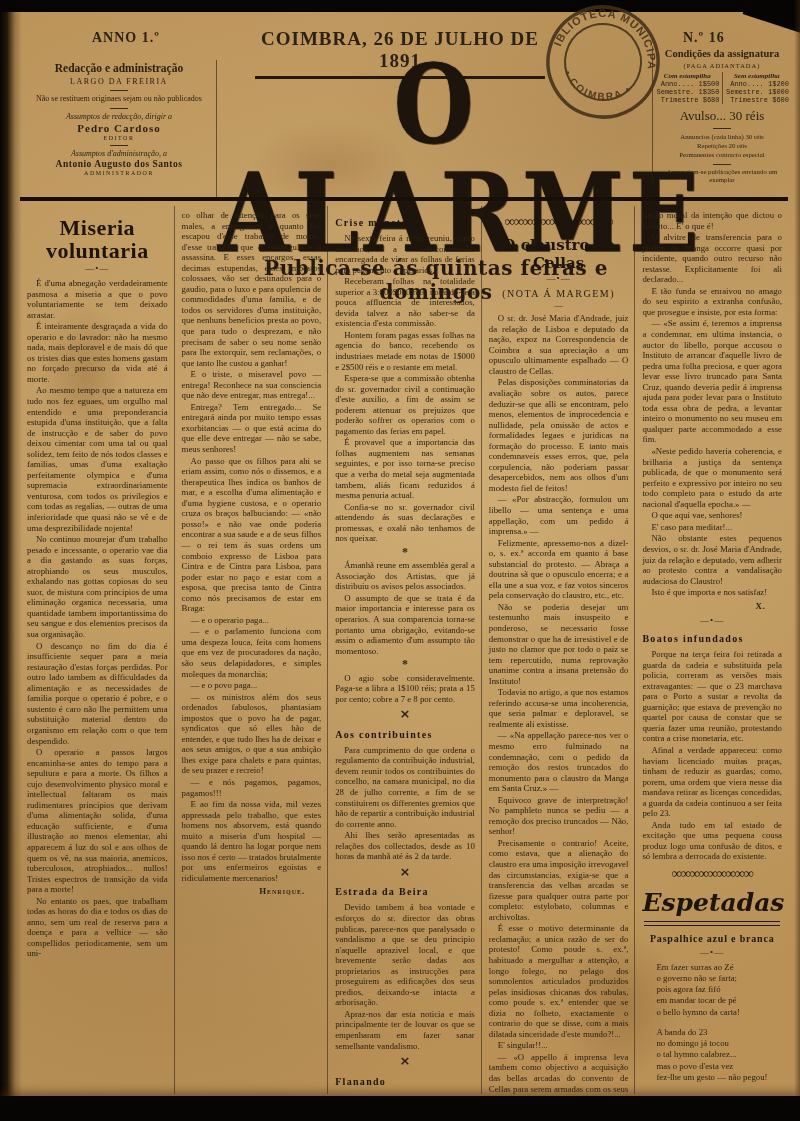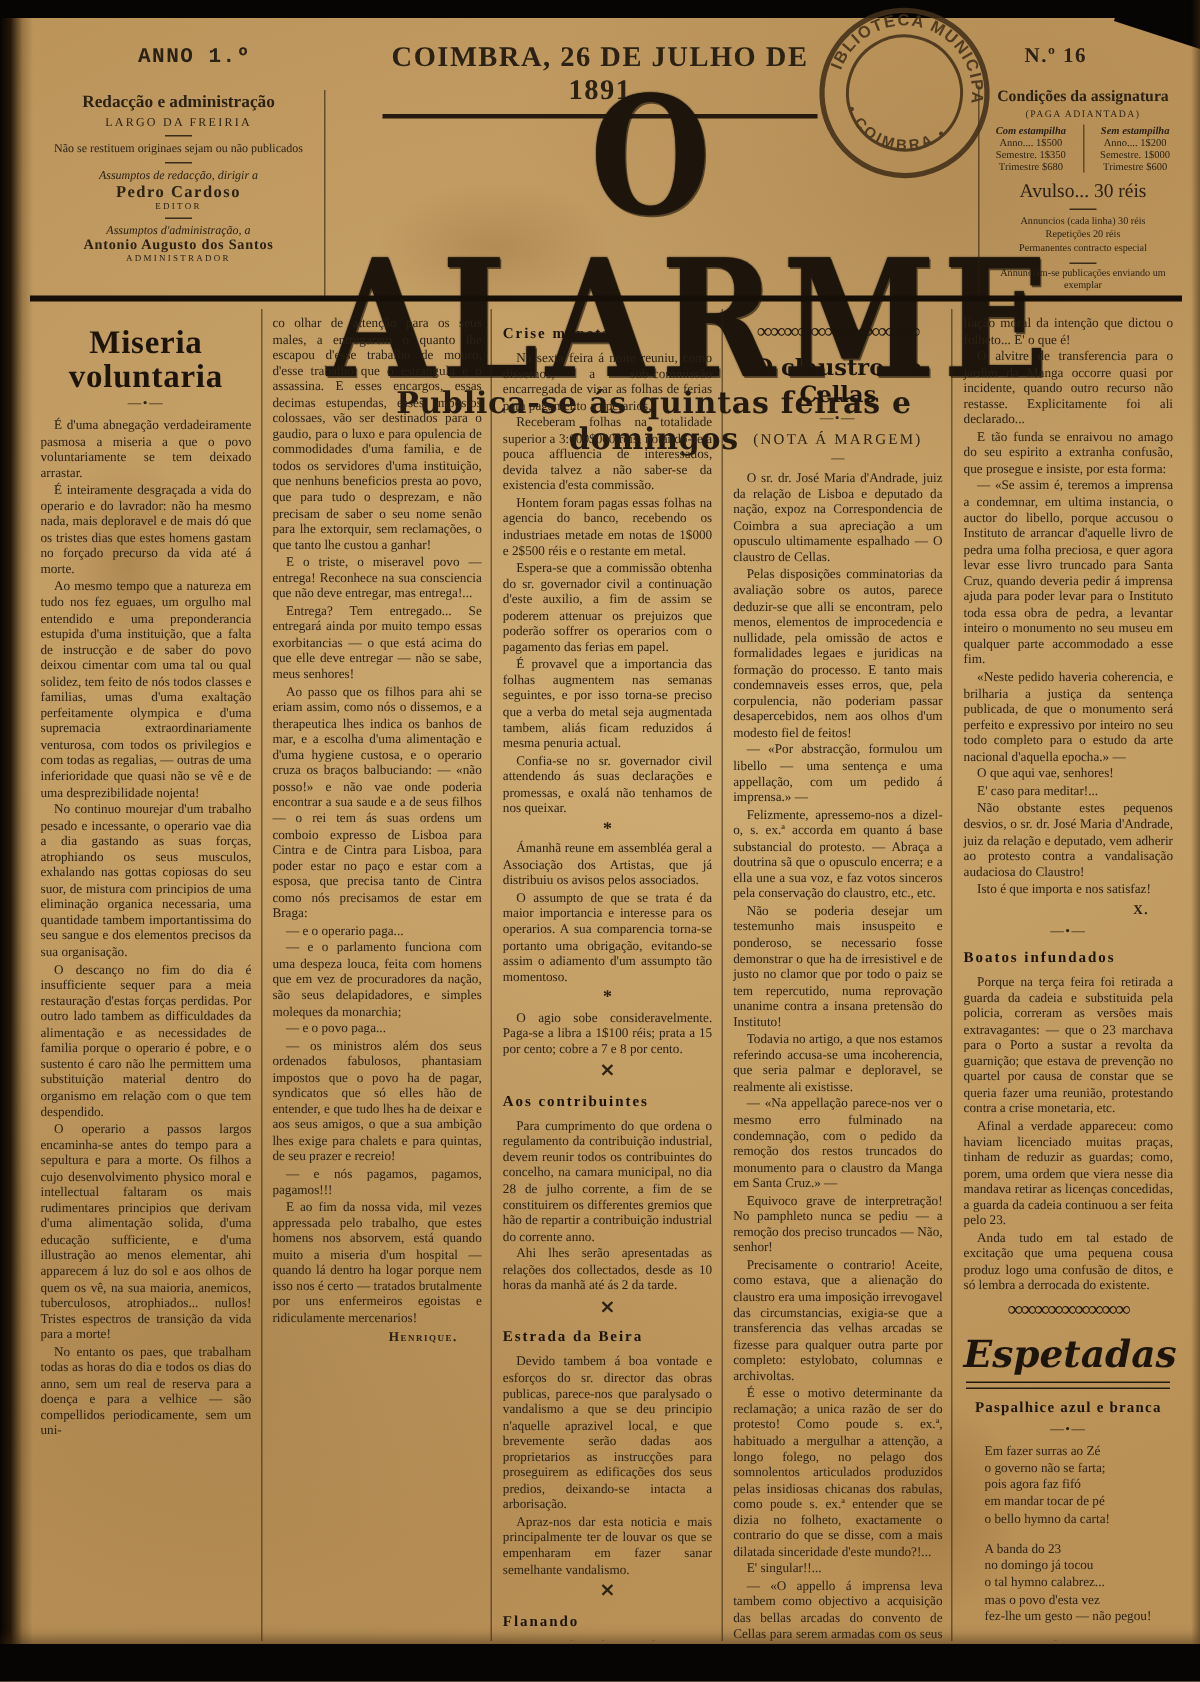--- a/index.html
+++ b/index.html
@@ -17,47 +17,47 @@
   .bar-bottom{position:absolute;left:0;top:1096px;width:800px;height:25px;background:#070503;box-shadow:0 -4px 8px rgba(60,40,15,.5);}
   .spine{position:absolute;left:0;top:0;width:22px;height:1121px;background:linear-gradient(to right,#070503 0,#241708 7px,rgba(80,55,25,.35) 15px,rgba(0,0,0,0) 22px);}
   .edge-right{position:absolute;right:0;top:0;width:6px;height:1121px;background:linear-gradient(to left,rgba(60,40,16,.55),rgba(0,0,0,0));}
   .corner-tr{position:absolute;right:-18px;top:-20px;width:70px;height:46px;background:#070503;transform:rotate(18deg);}
   .stain{position:absolute;border-radius:50%;pointer-events:none;}
   .s1{left:40px;top:300px;width:90px;height:150px;background:radial-gradient(closest-side,rgba(120,78,30,.28),rgba(0,0,0,0));}
   .s2{left:560px;top:930px;width:120px;height:150px;background:radial-gradient(closest-side,rgba(110,70,25,.30),rgba(0,0,0,0));}
   .s3{left:250px;top:120px;width:160px;height:90px;background:radial-gradient(closest-side,rgba(130,85,35,.25),rgba(0,0,0,0));}
 
   
-  .anno{position:absolute;left:92px;top:30px;font-weight:bold;font-size:14px;letter-spacing:1px;font-family:Liberation Mono, monospace;}
+  .anno{position:absolute;left:92px;top:30px;font-weight:bold;font-size:14px;letter-spacing:1px;}
   .numero{position:absolute;left:683px;top:30px;font-weight:bold;font-size:14px;letter-spacing:1px;}
   .dateline{position:absolute;left:255px;top:28px;width:290px;text-align:center;font-weight:bold;font-size:19px;letter-spacing:1px;border-bottom:3px solid #241a10;padding-bottom:4px;}
   .mh-left{position:absolute;left:22px;top:60px;width:194px;height:136px;text-align:center;border-right:1px solid rgba(40,28,14,.6);padding-top:2px;}
   .mh-left .t1{font-weight:bold;font-size:11.5px;}
   .mh-left .t2{font-size:8px;letter-spacing:1.5px;margin-top:3px;}
   .mh-left .t3{font-size:8px;margin-top:2px;line-height:1.25;padding:0 14px;}
   .mh-left .it{font-style:italic;font-size:8px;margin-top:2px;}
   .mh-left .nm{font-weight:bold;font-size:11px;letter-spacing:1px;margin-top:1px;}
   .mh-left .nm2{font-weight:bold;font-size:9.5px;letter-spacing:.5px;margin-top:1px;}
   .mh-left .role{font-size:6px;letter-spacing:1.5px;margin-top:1px;}
   .tiny-rule{width:18px;border-top:1px solid #3a2c18;margin:4px auto 3px;}
   .nameplate{position:absolute;left:218px;top:50px;width:436px;text-align:center;}
   .nameplate .big{
     font-family:"DejaVu Serif",serif;font-weight:bold;font-size:92px;line-height:1;
     letter-spacing:5px;color:#1d150c;transform:scaleY(1.18);transform-origin:top;
     text-shadow:0 0 1px #1d150c,1px 1px 0 rgba(29,21,12,.6);
   }
   .nameplate .sub{margin-top:22px;font-family:"DejaVu Serif",serif;font-weight:bold;font-size:20px;color:#241a10;letter-spacing:.5px;}
-  .mh-right{position:absolute;left:652px;top:57px;width:138px;height:136px;text-align:center;border-left:1px solid rgba(40,28,14,.6);padding-top:2px;}
+  .mh-right{position:absolute;left:652px;top:46px;width:138px;height:136px;text-align:center;border-left:1px solid rgba(40,28,14,.6);padding-top:2px;}
   .mh-right .t1{font-weight:bold;font-size:10.5px;}
   .mh-right .t2{font-size:6.5px;letter-spacing:1px;margin-top:3px;}
   .price-tbl{margin-top:3px;font-size:7px;display:flex;}
   .price-col{flex:1;padding:0 2px;}
   .price-col.l{border-right:1px solid rgba(40,28,14,.6);}
   .price-hd{font-style:italic;font-weight:bold;font-size:7px;}
-  .price-row{text-align:center;white-space:nowrap;}
+  .price-row{text-align:right;white-space:nowrap;font-family:Liberation Mono, monospace;}
   .mh-right .avulso{font-size:13px;margin-top:4px;}
   .mh-right .ads{font-size:6.8px;line-height:1.35;}
   .mh-right .nt{font-size:6.8px;line-height:1.3;padding:0 6px;}
   .rule-main{position:absolute;left:20px;top:197px;width:768px;height:4px;background:#160f08;}
 
   
   .stamp{position:absolute;left:543px;top:2px;opacity:.88;transform:rotate(14deg);}
 
   
   .cols{position:absolute;left:20px;top:206px;width:768px;height:888px;display:grid;grid-template-columns:repeat(5,1fr);}

